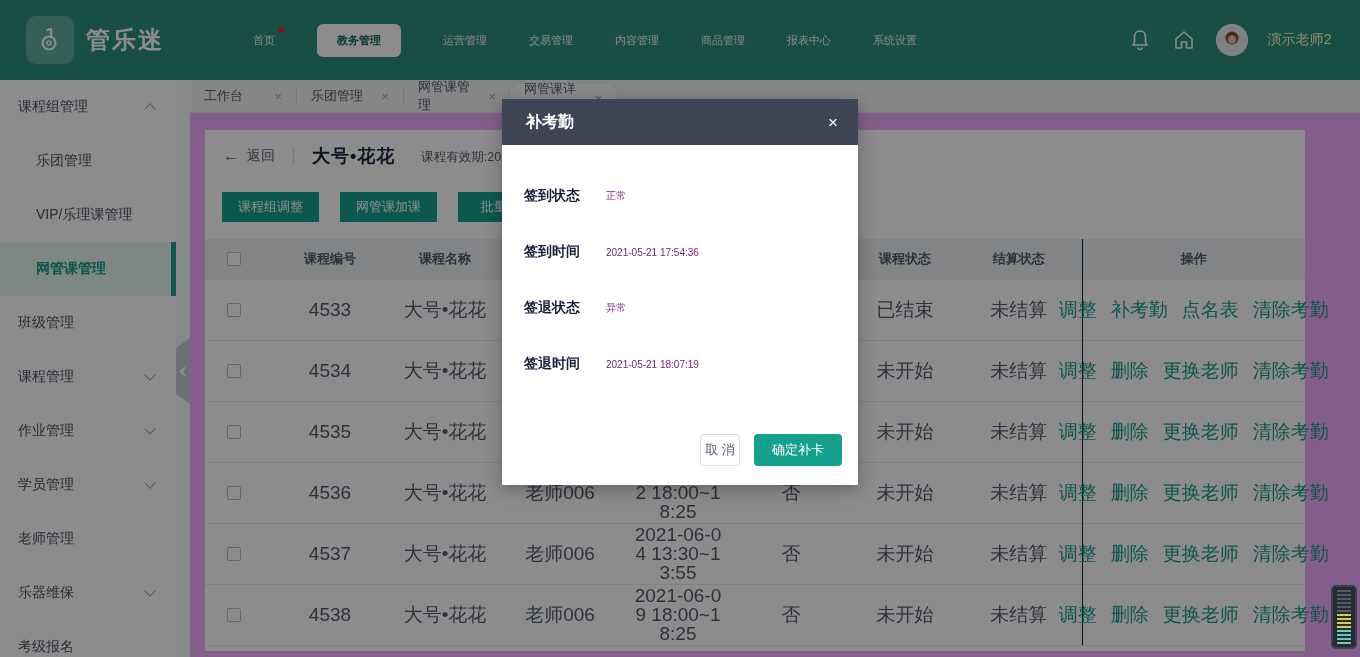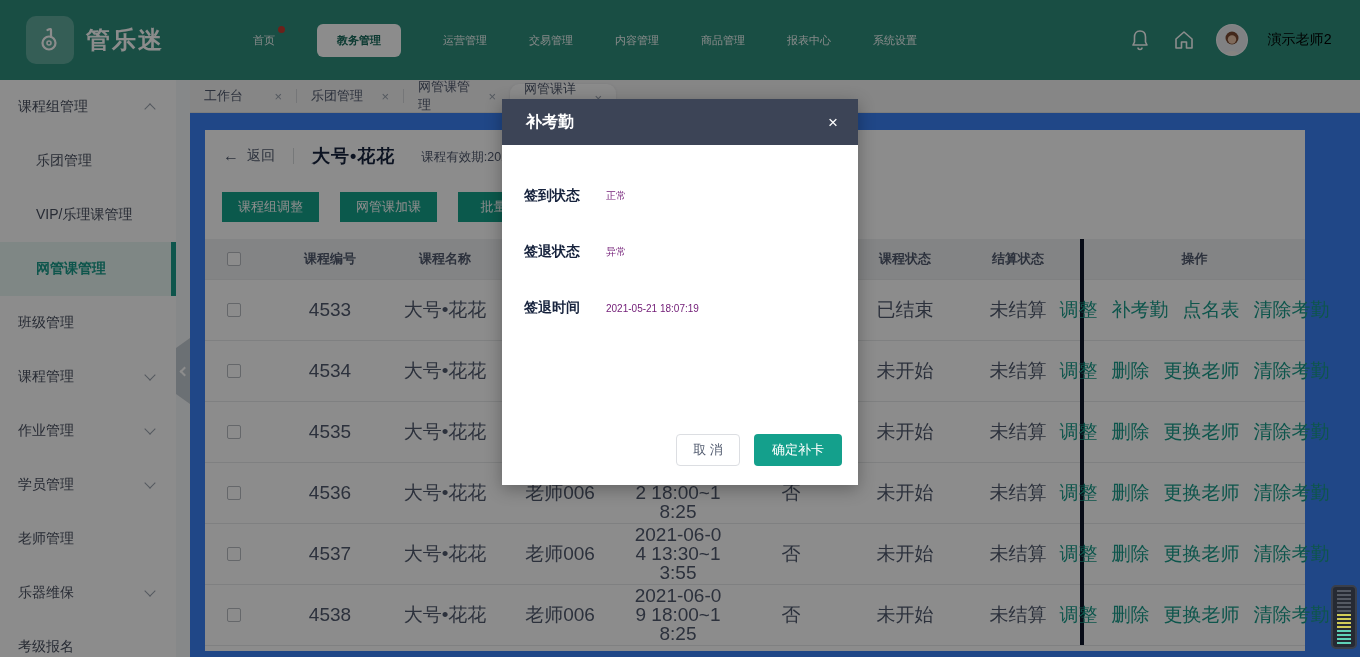--- a/index.html
+++ b/index.html
@@ -12,40 +12,40 @@
   .brand { display:flex; align-items:center; margin-left:26px; width:150px; }
   .brand-logo { width:48px; height:48px; border-radius:10px; background:rgba(255,255,255,.25); display:flex; align-items:center; justify-content:center; }
   .brand-name { color:#fff; font-size:24px; font-weight:700; letter-spacing:2px; margin-left:12px; }
   .nav-menu { display:flex; align-items:center; margin-left:56px; }
   .nav-item { position:relative; color:rgba(255,255,255,.95); font-size:11px; margin:0 21px; padding:9px 0; cursor:pointer; white-space:nowrap; }
   .nav-item.active { background:#fff; color:#186B5C; font-weight:700; padding:9px 20px; border-radius:6px; }
   .nav-dot { position:absolute; right:-10px; top:2px; width:7px; height:7px; border-radius:50%; background:#C43C31; }
   .nav-right { position:absolute; right:28px; top:0; height:80px; display:flex; align-items:center; gap:20px; }
   .nav-icon { width:24px; height:24px; display:flex; align-items:center; justify-content:center; cursor:pointer; }
   .avatar { width:32px; height:32px; border-radius:50%; background:#E9ECEF; overflow:hidden; display:flex; align-items:flex-end; justify-content:center; border:1px solid rgba(255,255,255,.6); }
-  .user-name { color:#000000; font-size:14px; }
+  .user-name { color:#fef9c3; font-size:14px; }
 
   
   .sidebar { position:absolute; left:0; top:80px; width:176px; height:577px; background:#FFFFFF; z-index:1; overflow:hidden; }
   .side-item { position:relative; height:54px; display:flex; align-items:center; font-size:14px; color:#495060; cursor:pointer; padding-left:18px; }
   .side-item.sub { padding-left:36px; }
   .side-item.active { background:#E7F6F2; color:#1A9C8B; font-weight:700; }
   .side-item.active::after { content:""; position:absolute; right:0; top:0; width:5px; height:100%; background:#1A9C8B; }
   .chev { position:absolute; right:22px; width:8px; height:8px; border-right:1.5px solid #9aa2ae; border-bottom:1.5px solid #9aa2ae; }
   .chev.down { transform:rotate(45deg); margin-top:-4px; }
   .chev.up { transform:rotate(-135deg); margin-top:4px; }
 
   
   .gutter { position:absolute; left:176px; top:80px; width:14px; height:577px; background:#f5f7f9; z-index:1; }
   .collapse-handle { position:absolute; left:176px; top:338px; width:14px; height:66px; background:#c3ccd3; z-index:2;
     clip-path:polygon(0 15%,100% 0,100% 100%,0 85%); display:flex; align-items:center; justify-content:center; cursor:pointer; }
   .collapse-handle .arr { width:7px; height:7px; border-left:2px solid #fff; border-bottom:2px solid #fff; transform:rotate(45deg); margin-left:2px; }
 
   
-  .content { position:absolute; left:190px; top:80px; width:1170px; height:577px; background:#3b82f6; z-index:1; }
+  .content { position:absolute; left:190px; top:80px; width:1170px; height:577px; background:#f0abfc; z-index:1; }
   .tabbar { position:absolute; left:0; top:0; width:1170px; height:33px; background:#F4F4F5; border-bottom:1px solid #e2e4e6; display:flex; align-items:center; }
   .tab { display:flex; align-items:center; justify-content:space-between; width:106px; padding:0 14px; font-size:13px; color:#515a6e; height:33px; cursor:pointer; }
   .tab-close { color:#9aa2ae; font-size:13px; margin-left:8px; cursor:pointer; }
   .tab-sep { width:1px; height:14px; background:#d5d8db; }
   .tab.active { background:#fdfdfd; height:28px; margin-top:4px; border-radius:9px 9px 0 0; box-shadow:0 0 3px rgba(0,0,0,.08); }
 
   .card { position:absolute; left:15px; top:50px; width:1100px; height:521px; background:#fff; }
 
   .page-header { position:absolute; left:18px; top:14px; display:flex; align-items:center; }
   .back { display:flex; align-items:center; font-size:14px; color:#515a6e; cursor:pointer; }
@@ -55,38 +55,38 @@
   .validity { font-size:12.5px; color:#515a6e; margin-left:26px; margin-top:3px; }
 
   .toolbar { position:absolute; left:17px; top:62px; display:flex; gap:21px; }
   .btn-primary { min-width:97px; height:30px; background:#14A38B; color:#fff; font-size:13px; border:none; border-radius:0; cursor:pointer; padding:0 14px; font-family:inherit; }
 
   
   table.grid { position:absolute; left:0; top:109px; width:1100px; border-collapse:collapse; table-layout:fixed; }
   table.grid th { height:40px; background:#EFF1F3; font-size:13px; font-weight:700; color:#515A6E; text-align:center; }
   table.grid td { height:61px; font-size:19px; color:#515A6E; text-align:center; border-top:1px solid #E8EAEC; background:#fff; }
   td.time-cell { word-break:break-all; line-height:19px; padding:0 4px; }
-  .col-ops { border-left:4px solid #0f172a; }
+  .col-ops { border-left:1px solid #0f172a; }
   .ops { display:flex; justify-content:center; gap:14px; white-space:nowrap; }
   .op-link { color:#1A9C8B; cursor:pointer; }
   .checkbox { width:14px; height:14px; border:1px solid #b8bcc2; border-radius:2px; background:#fff; margin:0 auto; cursor:pointer; }
   .row-sliver { position:absolute; left:0; top:515px; width:1100px; height:6px; background:#fff; border-top:1px solid #E8EAEC; }
 
   
   .mask { position:absolute; left:0; top:0; width:1360px; height:657px; background:rgba(0,0,0,.45); z-index:5; }
   .modal { position:absolute; left:502px; top:99px; width:356px; height:386px; background:#fff; z-index:6; box-shadow:0 4px 16px rgba(0,0,0,.3); }
   .modal-header { height:46px; background:#3C4456; display:flex; align-items:center; justify-content:space-between; padding:0 20px 0 24px; }
   .modal-title { color:#fff; font-size:16px; font-weight:700; }
   .modal-close { color:#fff; font-size:17px; cursor:pointer; line-height:1; }
   .modal-body { padding:40px 0 0 22px; }
   .field-row { display:flex; align-items:center; height:22px; margin-bottom:34px; }
   .field-label { font-size:14px; font-weight:700; color:#17233d; width:62px; }
   .field-value { font-size:10px; color:#701a75; margin-left:20px; }
   .modal-footer { position:absolute; right:16px; bottom:19px; display:flex; gap:14px; }
-  .btn-cancel { width:64px; height:32px; background:#fff; border:1px solid #DCDEE2; border-radius:4px; font-size:13px; color:#515a6e; cursor:pointer; font-family:inherit; }
+  .btn-cancel { width:40px; height:32px; background:#fff; border:1px solid #DCDEE2; border-radius:4px; font-size:13px; color:#515a6e; cursor:pointer; font-family:inherit; }
   .btn-confirm { width:88px; height:32px; background:#14A08C; border:none; border-radius:4px; font-size:13px; color:#fff; cursor:pointer; font-family:inherit; }
 
   
   .minimap { position:absolute; left:1331px; top:585px; width:26px; height:64px; background:#262A33; border:2px solid #3A3F4A; border-radius:5px; z-index:7; overflow:hidden; padding:3px 4px; }
   .mm-seg { width:100%; }
   .mm-gray { height:24px; background:repeating-linear-gradient(180deg,#555a63 0 2px,transparent 2px 4px); }
   .mm-yellow { height:16px; background:repeating-linear-gradient(180deg,#d2cd58 0 2px,transparent 2px 4px); }
   .mm-teal { height:16px; background:repeating-linear-gradient(180deg,#5fd2b8 0 2px,transparent 2px 4px); }
 </style>
 </head>
@@ -389,20 +389,24 @@
     <div class="modal-header">
       <span class="modal-title">补考勤</span>
       <span class="modal-close">×</span>
     </div>
     <div class="modal-body">
       <div class="field-row">
         <span class="field-label">签到状态</span>
         <span class="field-value">正常</span>
       </div>
       <div class="field-row">
+        <span class="field-label">签到时间</span>
+        <span class="field-value">2021-05-21 17:54:36</span>
+      </div>
+      <div class="field-row">
         <span class="field-label">签退状态</span>
         <span class="field-value">异常</span>
       </div>
       <div class="field-row">
         <span class="field-label">签退时间</span>
         <span class="field-value">2021-05-21 18:07:19</span>
       </div>
     </div>
     <div class="modal-footer">
       <button class="btn-cancel">取 消</button>

